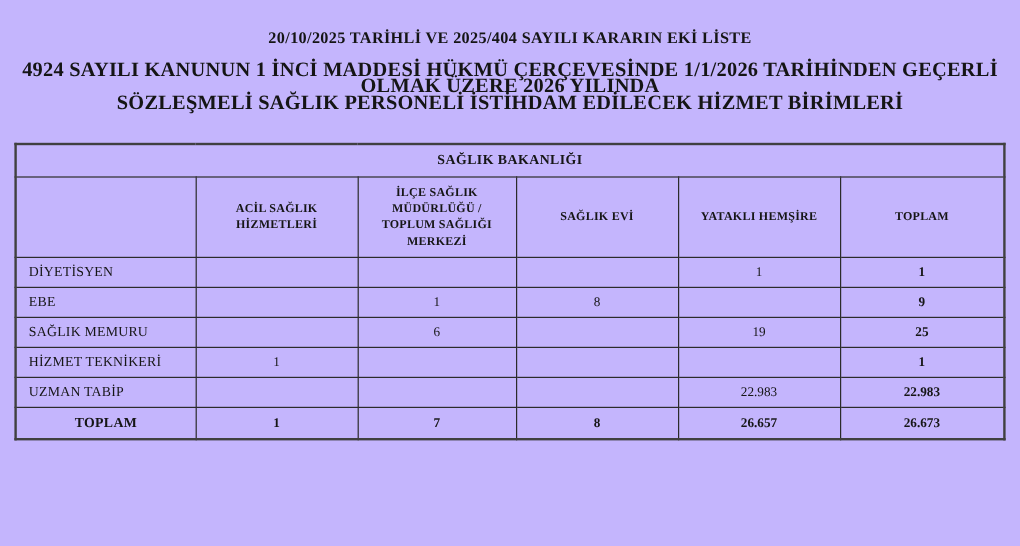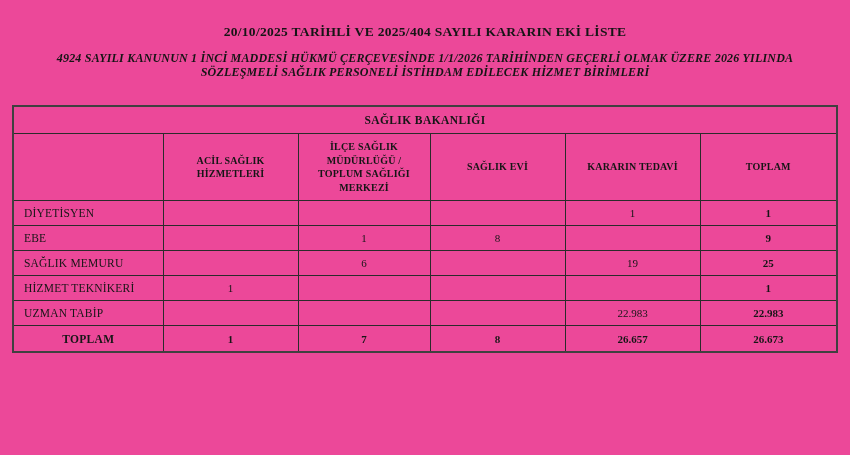--- a/index.html
+++ b/index.html
@@ -4,42 +4,41 @@
 <style>
   html, body {
     margin: 0;
     padding: 0;
     background: #ffffff;
   }
   .page {
     position: relative;
     width: 850px;
     height: 455px;
-    background: #ec4899;
+    background: #c4b5fd;
     color: #161616;
     font-family: "Liberation Serif", "DejaVu Serif", serif;
     overflow: hidden;
   }
   .doc-title {
     margin-top: 24px;
     text-align: center;
     font-weight: bold;
     font-size: 13.5px;
     letter-spacing: 0.3px;
     color: #151515;
   }
   .doc-subtitle {
     margin-top: 11px;
     text-align: center;
     font-weight: bold;
-    font-size: 12px;
+    font-size: 17px;
     line-height: 14px;
     letter-spacing: 0.2px;
     color: #151515;
-    font-style: italic;
   }
   table.doc-table {
     border-collapse: collapse;
     table-layout: fixed;
     width: 824px;
     margin: 26px 0 0 12px;
     border: 2px solid #404040;
   }
   .doc-table th, .doc-table td {
     border: 1px solid #2b2b2b;
@@ -116,21 +115,21 @@
     <tbody>
         <tr class="caption-row">
       <th colspan="6">SAĞLIK BAKANLIĞI</th>
     </tr>
 
     <tr class="header-row">
       <th></th>
       <th>ACİL SAĞLIK HİZMETLERİ</th>
       <th>İLÇE SAĞLIK MÜDÜRLÜĞÜ / TOPLUM SAĞLIĞI MERKEZİ</th>
       <th>SAĞLIK EVİ</th>
-      <th>KARARIN TEDAVİ</th>
+      <th>YATAKLI HEMŞİRE</th>
       <th>TOPLAM</th>
     </tr>
 
     <tr>
       <td class="row-label">DİYETİSYEN</td>
       <td></td>
       <td></td>
       <td></td>
       <td>1</td>
       <td class="col-total">1</td>

